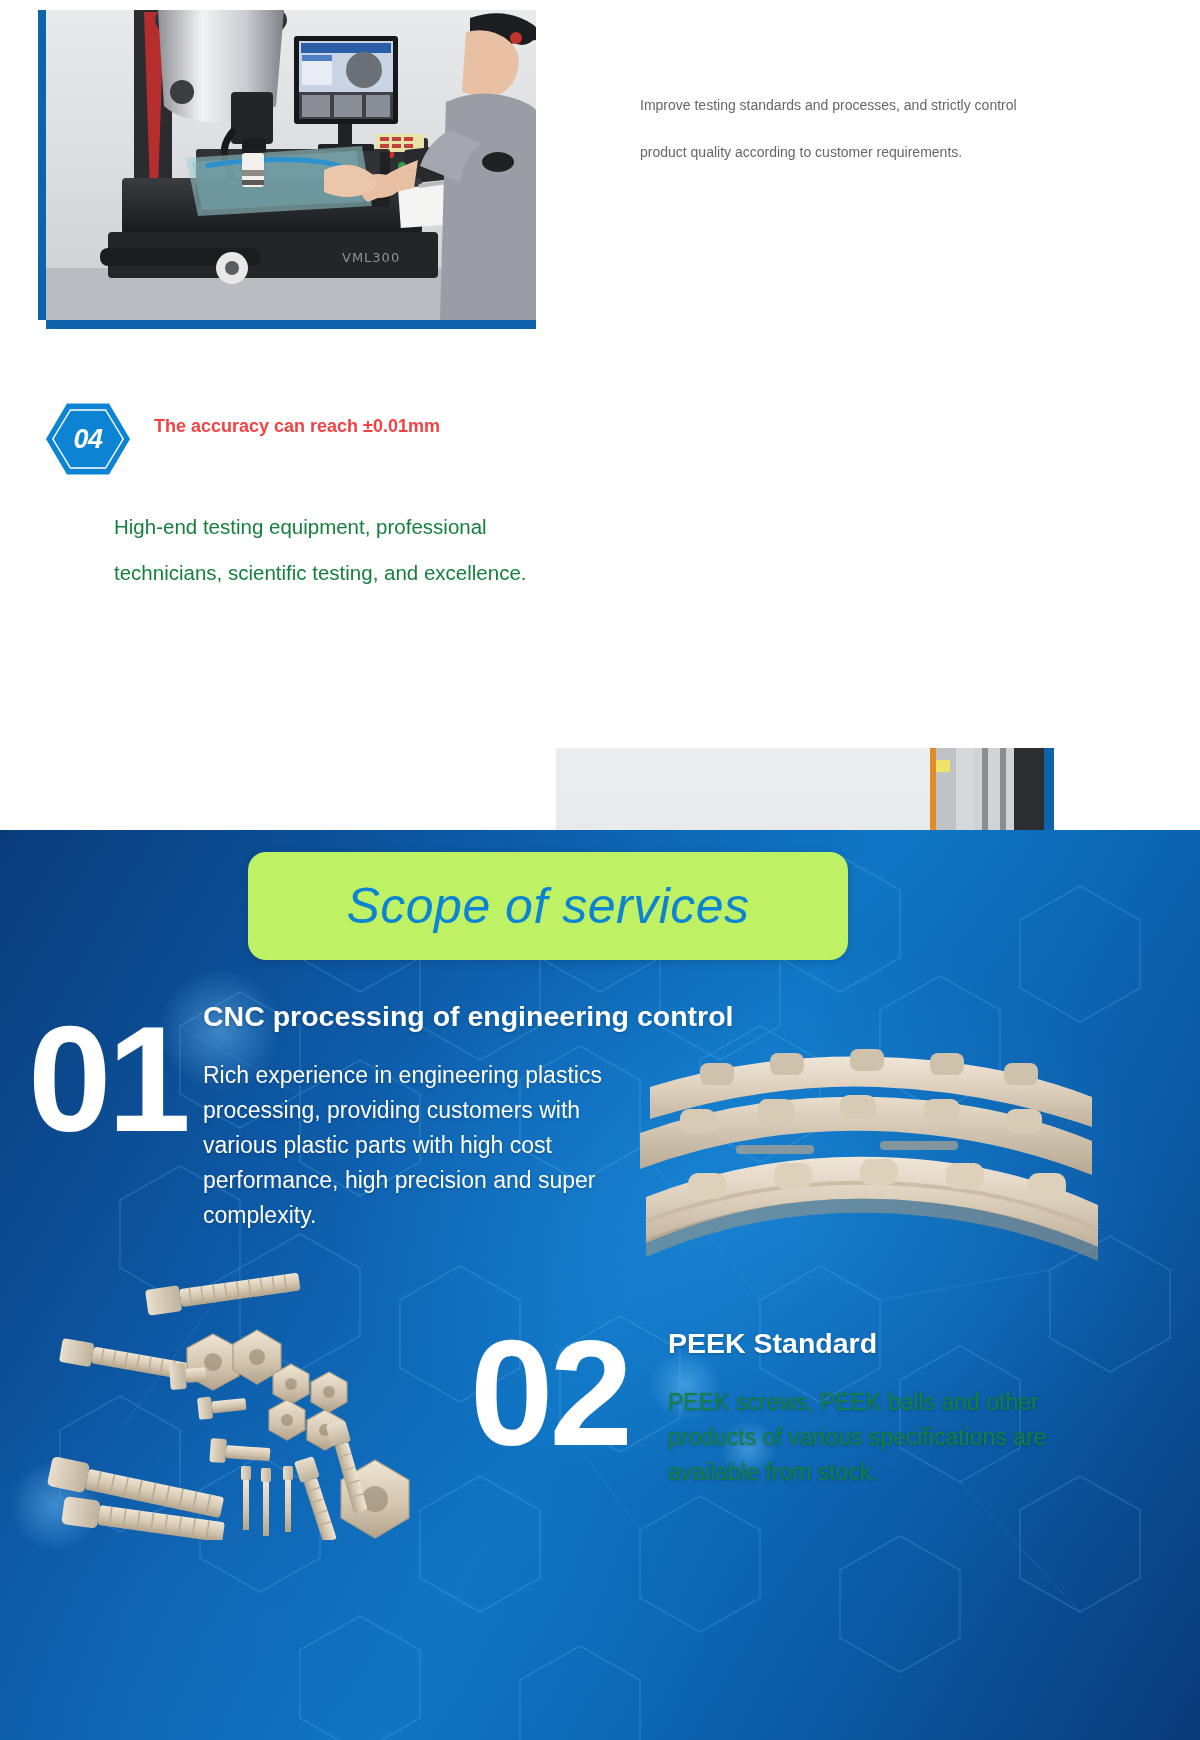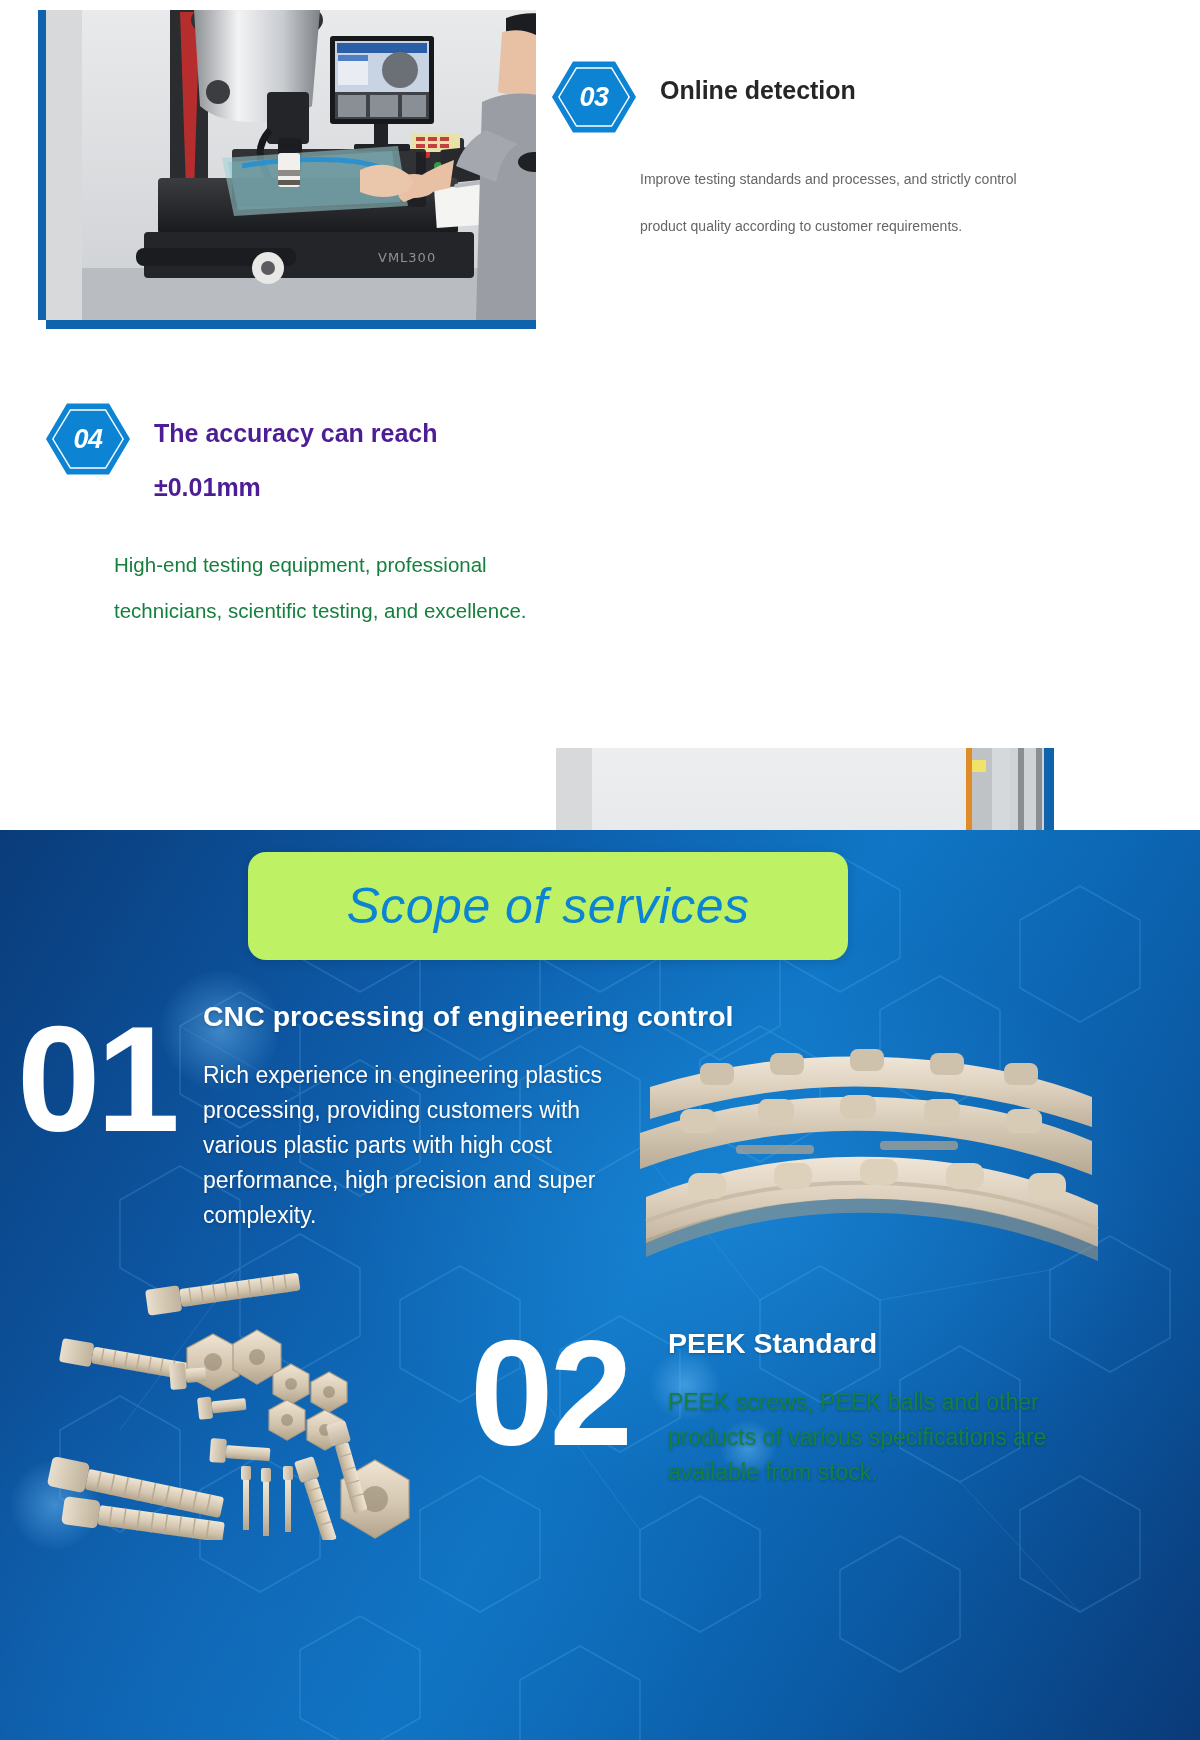--- a/index.html
+++ b/index.html
@@ -62,21 +62,20 @@
     left: 0px; bottom: -10px;
     width: 488px; height: 10px;
     background: #0f63ad;
   }
 
   .photo {
     position: absolute;
     inset: 0;
     overflow: hidden;
     background: #d7d9db;
-    padding-left: 36px;
   }
 
   
   .hex-badge {
     position: relative;
     width: 84px; height: 74px;
     flex: 0 0 84px;
   }
   .hex-outer {
     position: absolute;
@@ -150,24 +149,24 @@
     position: absolute;
     left: 0; top: 370px;
     width: 1052px; height: 360px;
   }
   .feat-text-04 {
     position: absolute;
     left: 46px; top: 32px;
     width: 520px;
   }
   .feat-title-04 {
-    font-size: 25px;
+    font-size: 18px;
     font-weight: bold;
-    color: #4c1d95;
-    line-height: 54px;
+    color: #ef4444;
+    line-height: 41px;
     padding-top: 4px;
     max-width: 380px;
   }
   .feat-body-04 {
     margin-top: 28px;
     margin-left: 68px;
     font-size: 20.5px;
     color: #15803d;
     line-height: 46px;
     max-width: 440px;
@@ -379,28 +378,20 @@
           <path d="M404 120 q-22 12 -30 36 l40 16 q6 -30 22 -38 Z" fill="#a4a8ae"></path>
           <path d="M372 150 q-28 10 -52 28 q-8 8 2 14 q22 -10 46 -14 Z" fill="#e8c0a4"></path>
           <ellipse cx="332" cy="176" rx="22" ry="12" fill="#e8c0a4"></ellipse>
           <path d="M278 160 q26 -12 48 4 q10 10 -2 18 q-22 10 -46 0 Z" fill="#eac6ab"></path>
           <ellipse cx="452" cy="152" rx="16" ry="10" fill="#1f2124"></ellipse>
         </svg>
       </div>
     </div>
 
     <div class="feat-text-03">
-      <div class="feat-head-row">
-        <div class="hex-badge">
-          <div class="hex-outer"></div>
-          <div class="hex-inner-line"></div>
-          <div class="hex-num">03</div>
-        </div>
-        <div class="feat-title">Online detection</div>
-      </div>
       <div class="feat-body feat-body-03">Improve testing standards and processes, and strictly control product quality according to customer requirements.</div>
     </div>
   </div>
 
   <div class="feature-04">
 
     <div class="feat-text-04">
       <div class="feat-head-row">
         <div class="hex-badge">
           <div class="hex-outer"></div>
@@ -771,19 +762,19 @@
           <line x1="76" y1="3" x2="76" y2="17"></line>
       </g>
     </g>
     <g transform="translate(124,94) rotate(-4)">
       <rect x="0" y="0" width="16" height="26" rx="3" fill="url(#boltH)"></rect>
       <rect x="16" y="6" width="20" height="14" rx="2" fill="url(#boltG)"></rect>
     </g>
   </svg>
 </div>
 
-<div class="big-num num-01" style="position:absolute; left:17px; top:1004px; z-index:4;">01</div>
+<div class="big-num num-01" style="position:absolute; left:28px; top:1004px; z-index:4;">01</div>
 <div class="svc-01-title">CNC processing of engineering control</div>
 <div class="svc-01-body">Rich experience in engineering plastics processing, providing customers with various plastic parts with high cost performance, high precision and super complexity.</div>
 
 <div class="big-num num-02">02</div>
 <div class="svc-02-title">PEEK Standard</div>
 <div class="svc-02-body">PEEK screws, PEEK balls and other products of various specifications are available from stock.</div>
 
 </body></html>

